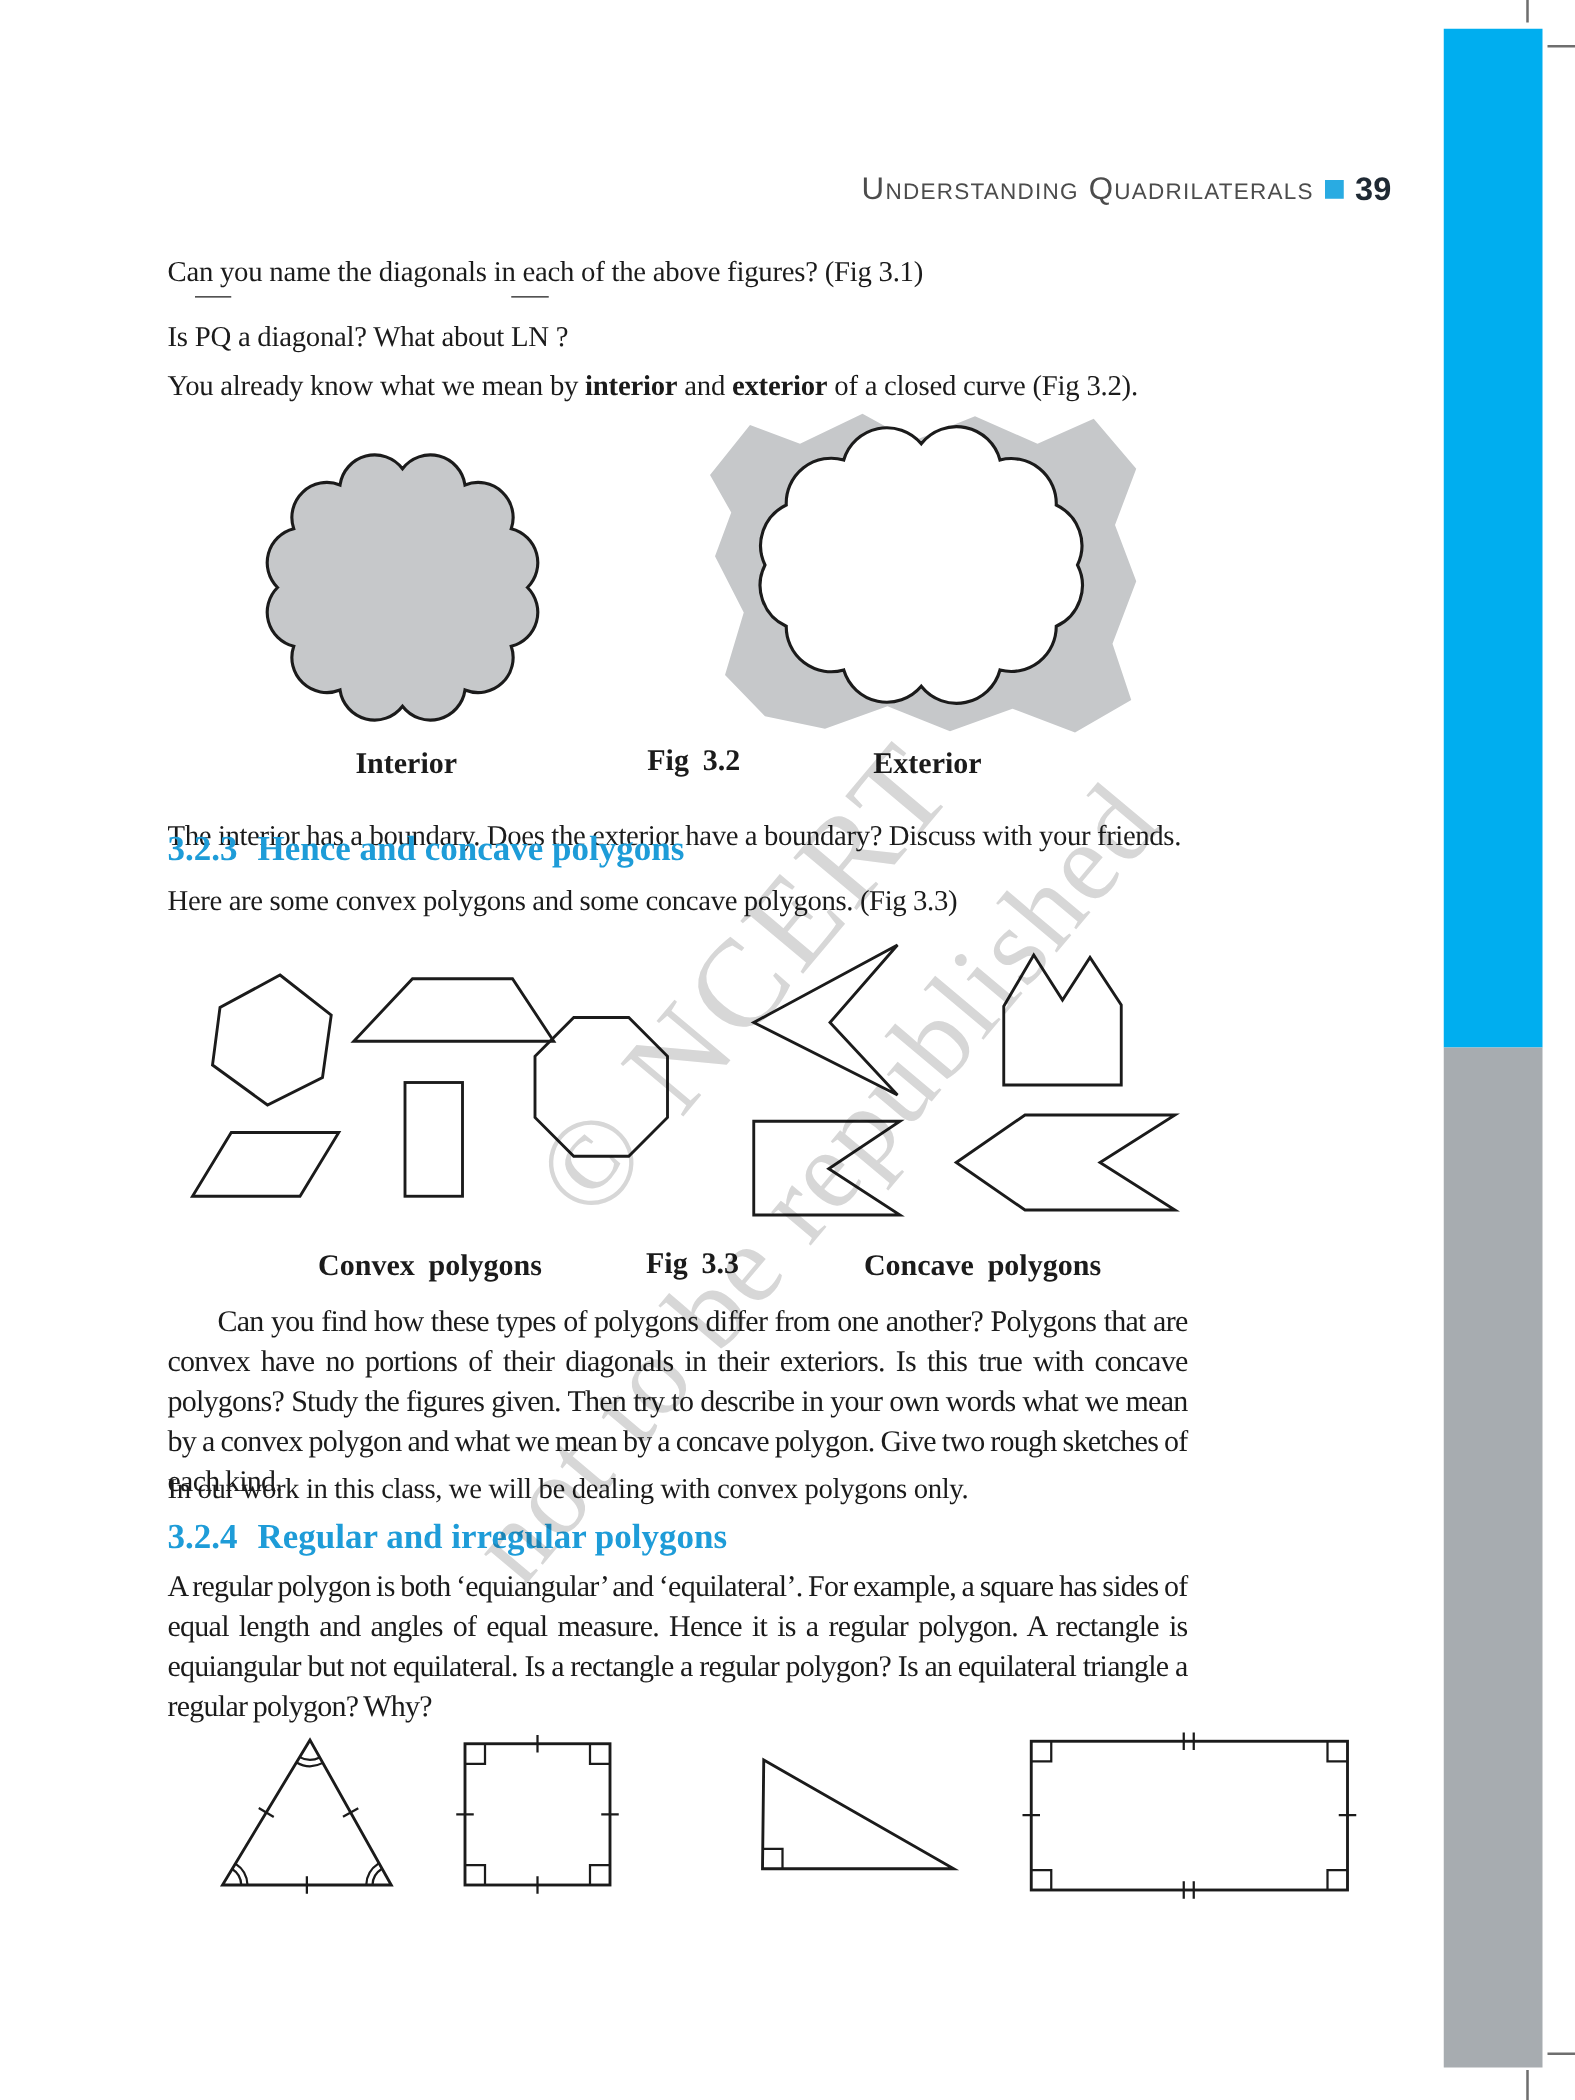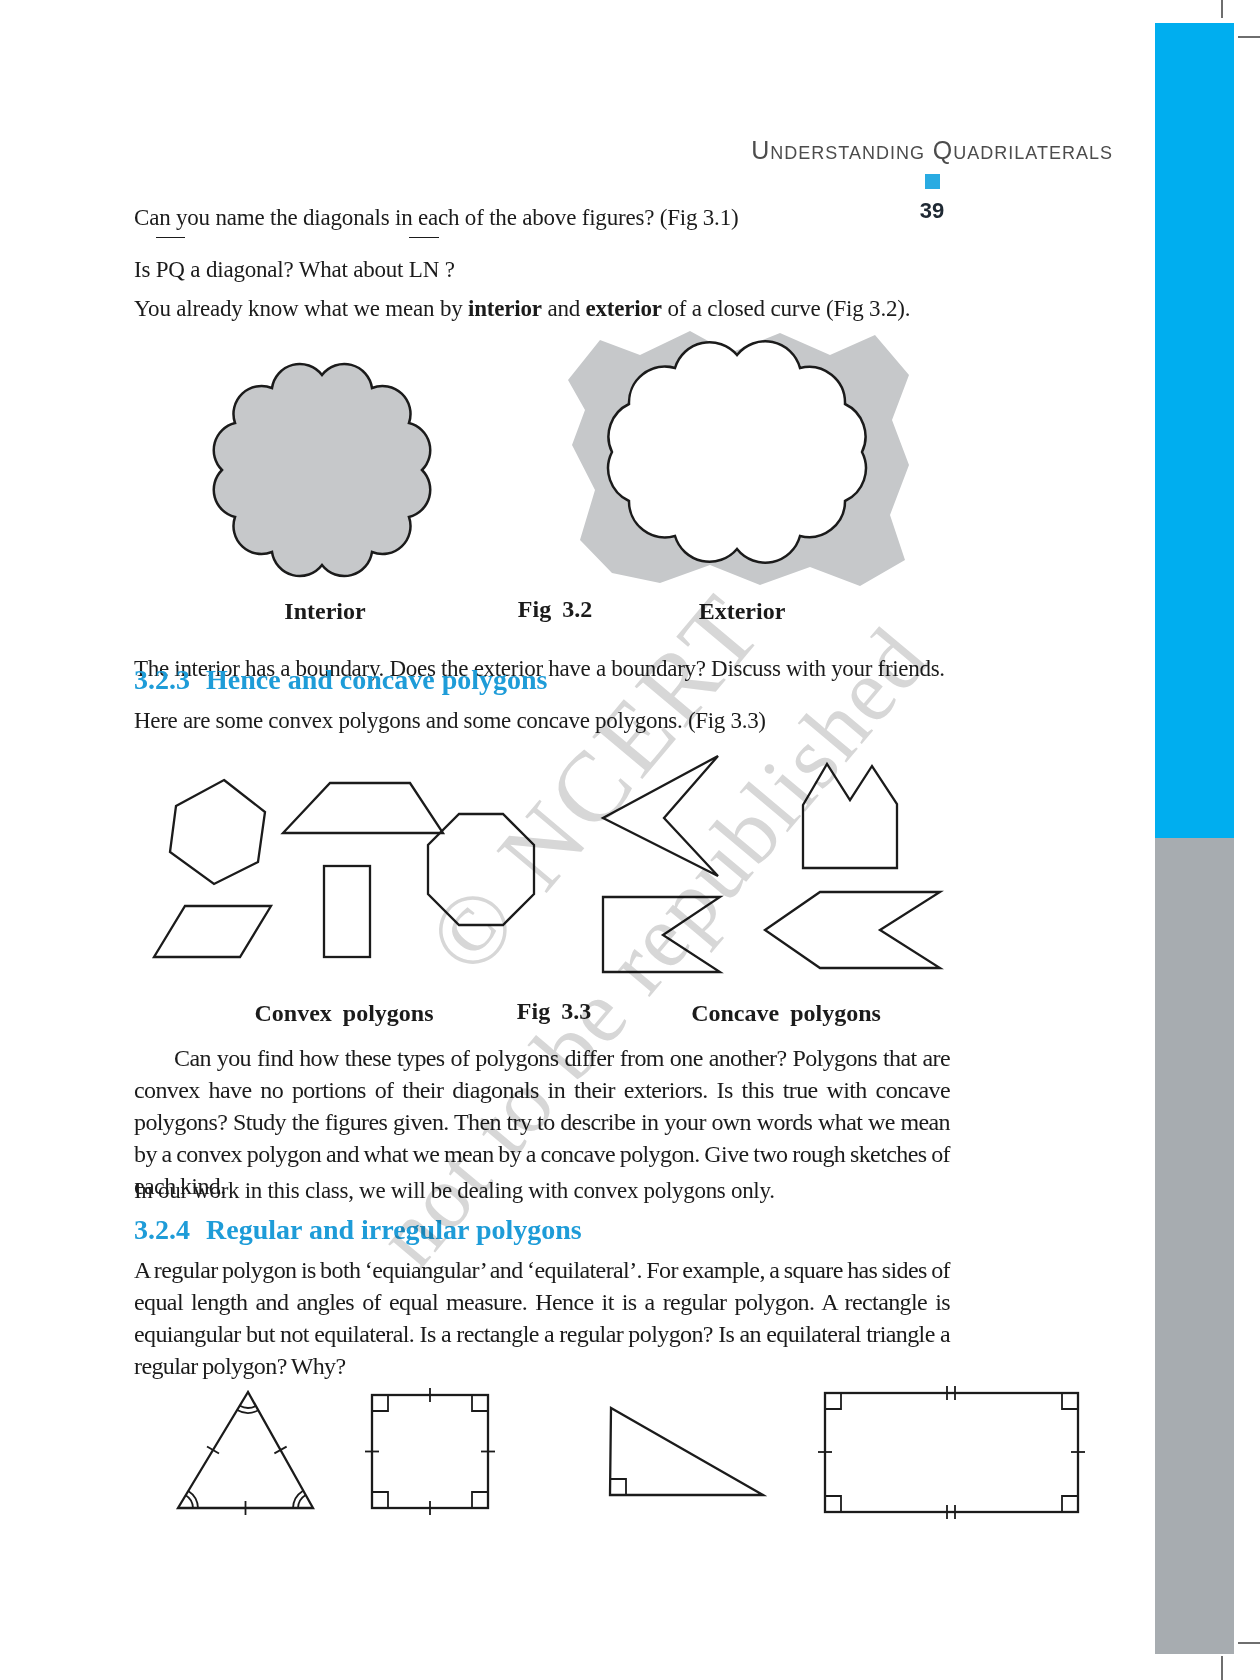--- a/index.html
+++ b/index.html
@@ -1,23 +1,23 @@
 <!DOCTYPE html>
 <html><head>
 <meta charset="utf-8">
 <style>
   html,body{margin:0;padding:0;}
   body{width:1260px;height:1680px;position:relative;background:#fff;overflow:hidden;
        font-family:"Liberation Serif",serif;color:#1b1b1b;}
   .abs{position:absolute;}
   
-  .page-header{display:flex;align-items:center;gap:9px;font-family:"Liberation Sans",sans-serif;z-index:20;flex-direction:column;}
+  .page-header{display:flex;align-items:center;gap:9px;font-family:"Liberation Sans",sans-serif;z-index:20;}
   .chapter{font-variant:small-caps;font-size:25px;color:#4c4c4c;letter-spacing:1px;}
   .page-square{width:15px;height:15px;background:#29ABE2;}
-  .page-num{font-size:22px;font-weight:bold;color:#1F2933;}
+  .page-num{font-size:26px;font-weight:bold;color:#1F2933;}
   
   .intro-line{font-size:23px;line-height:39px;margin:0;white-space:nowrap;letter-spacing:-0.2px;z-index:20;}
   .ovl{display:inline-block;border-top:1.7px solid #1b1b1b;padding-top:19px;line-height:1.15;}
   .single-line{font-size:23px;white-space:nowrap;letter-spacing:-0.3px;z-index:20;}
   .sec-heading{font-size:28px;font-weight:bold;color:#1E9CD8;white-space:nowrap;z-index:20;}
   .sec-heading .sec-num{margin-right:16px;}
   .caption{font-size:24px;font-weight:bold;transform:translateX(-50%);white-space:nowrap;word-spacing:5px;z-index:20;}
   .para{width:816px;text-align:justify;font-size:24px;line-height:32px;letter-spacing:-0.6px;word-spacing:-1px;z-index:20;}
   .indent{text-indent:40px;}
   

